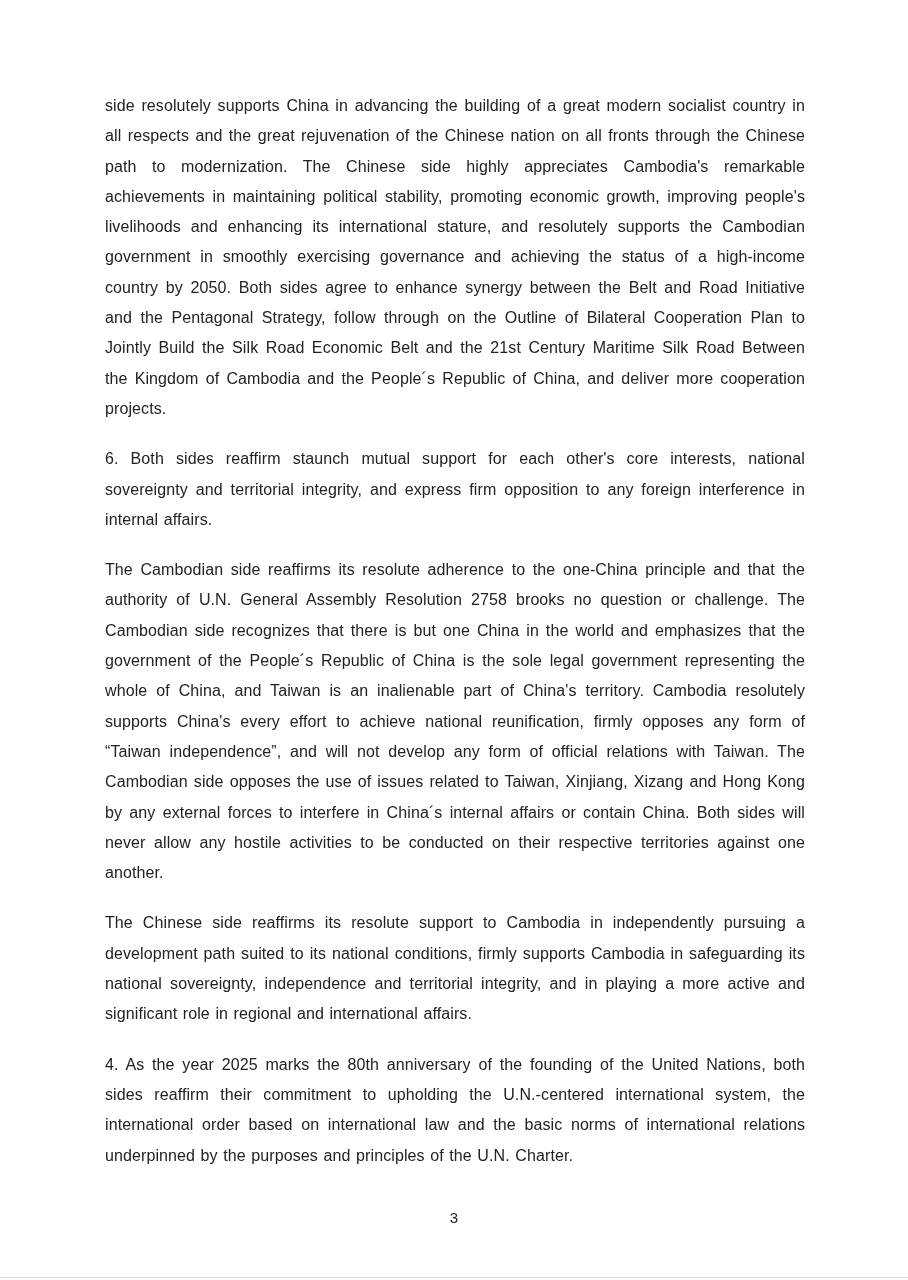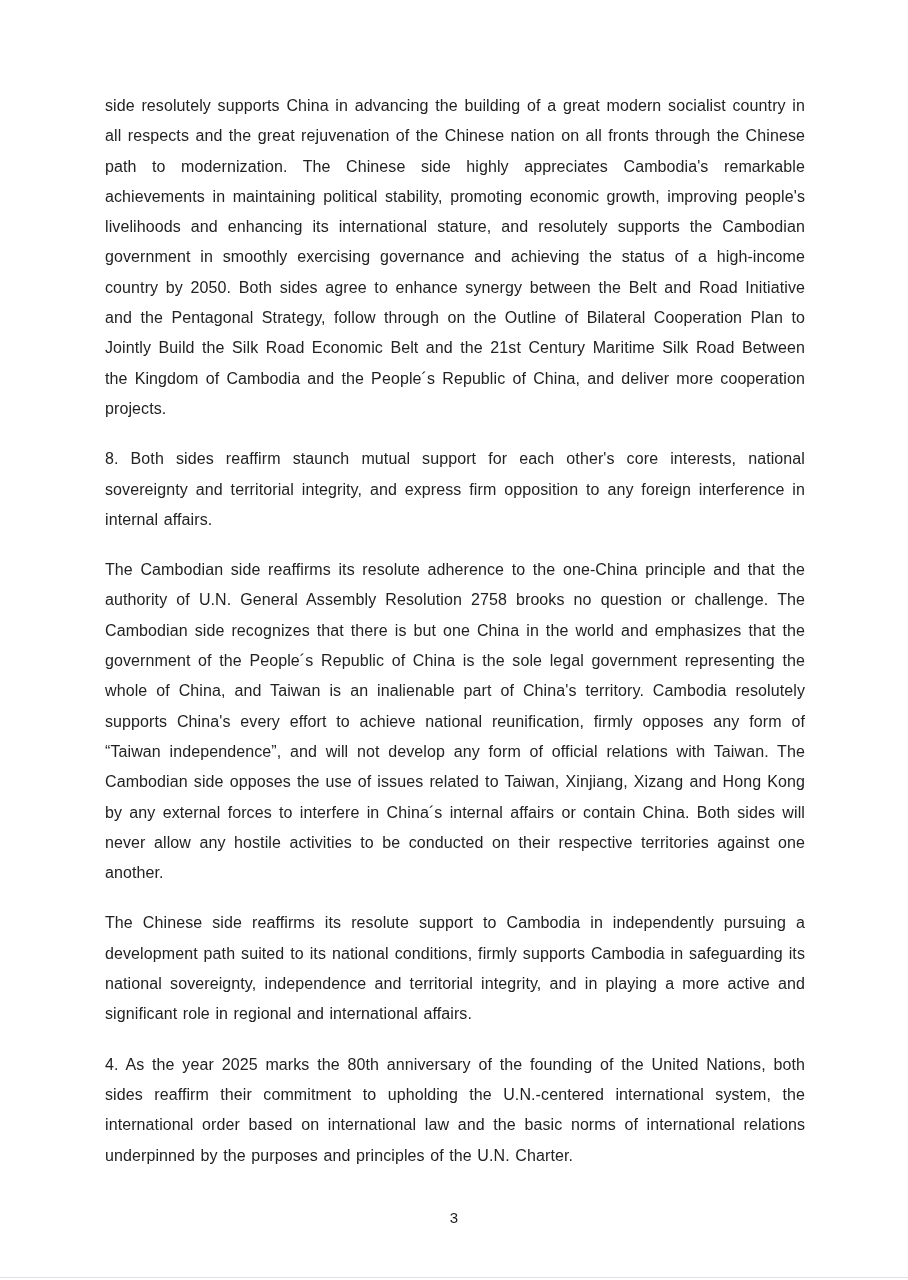--- a/index.html
+++ b/index.html
@@ -52,20 +52,20 @@
     height: 1px;
     background: #dde1e6;
   }
 </style>
 </head>
 <body>
 
 <div class="page">
   <div class="content">
     <p class="doc-par">side resolutely supports China in advancing the building of a great modern socialist country in all respects and the great rejuvenation of the Chinese nation on all fronts through the Chinese path to modernization. The Chinese side highly appreciates Cambodia's remarkable achievements in maintaining political stability, promoting economic growth, improving people's livelihoods and enhancing its international stature, and resolutely supports the Cambodian government in smoothly exercising governance and achieving the status of a high-income country by 2050. Both sides agree to enhance synergy between the Belt and Road Initiative and the Pentagonal Strategy, follow through on the Outline of Bilateral Cooperation Plan to Jointly Build the Silk Road Economic Belt and the 21st Century Maritime Silk Road Between the Kingdom of Cambodia and the People´s Republic of China, and deliver more cooperation projects.</p>
-    <p class="doc-par">8. Both sides reaffirm staunch mutual support for each other's core interests, national sovereignty and territorial integrity, and express firm opposition to any foreign interference in internal affairs.</p>
+    <p class="doc-par">6. Both sides reaffirm staunch mutual support for each other's core interests, national sovereignty and territorial integrity, and express firm opposition to any foreign interference in internal affairs.</p>
     <p class="doc-par">The Cambodian side reaffirms its resolute adherence to the one-China principle and that the authority of U.N. General Assembly Resolution 2758 brooks no question or challenge. The Cambodian side recognizes that there is but one China in the world and emphasizes that the government of the People´s Republic of China is the sole legal government representing the whole of China, and Taiwan is an inalienable part of China's territory. Cambodia resolutely supports China's every effort to achieve national reunification, firmly opposes any form of “Taiwan independence”, and will not develop any form of official relations with Taiwan. The Cambodian side opposes the use of issues related to Taiwan, Xinjiang, Xizang and Hong Kong by any external forces to interfere in China´s internal affairs or contain China. Both sides will never allow any hostile activities to be conducted on their respective territories against one another.</p>
     <p class="doc-par">The Chinese side reaffirms its resolute support to Cambodia in independently pursuing a development path suited to its national conditions, firmly supports Cambodia in safeguarding its national sovereignty, independence and territorial integrity, and in playing a more active and significant role in regional and international affairs.</p>
     <p class="doc-par">4. As the year 2025 marks the 80th anniversary of the founding of the United Nations, both sides reaffirm their commitment to upholding the U.N.-centered international system, the international order based on international law and the basic norms of international relations underpinned by the purposes and principles of the U.N. Charter.</p>
   </div>
   <div class="footer">3</div>
   <div class="bottom-line"></div>
 </div>
 
 </body></html>

